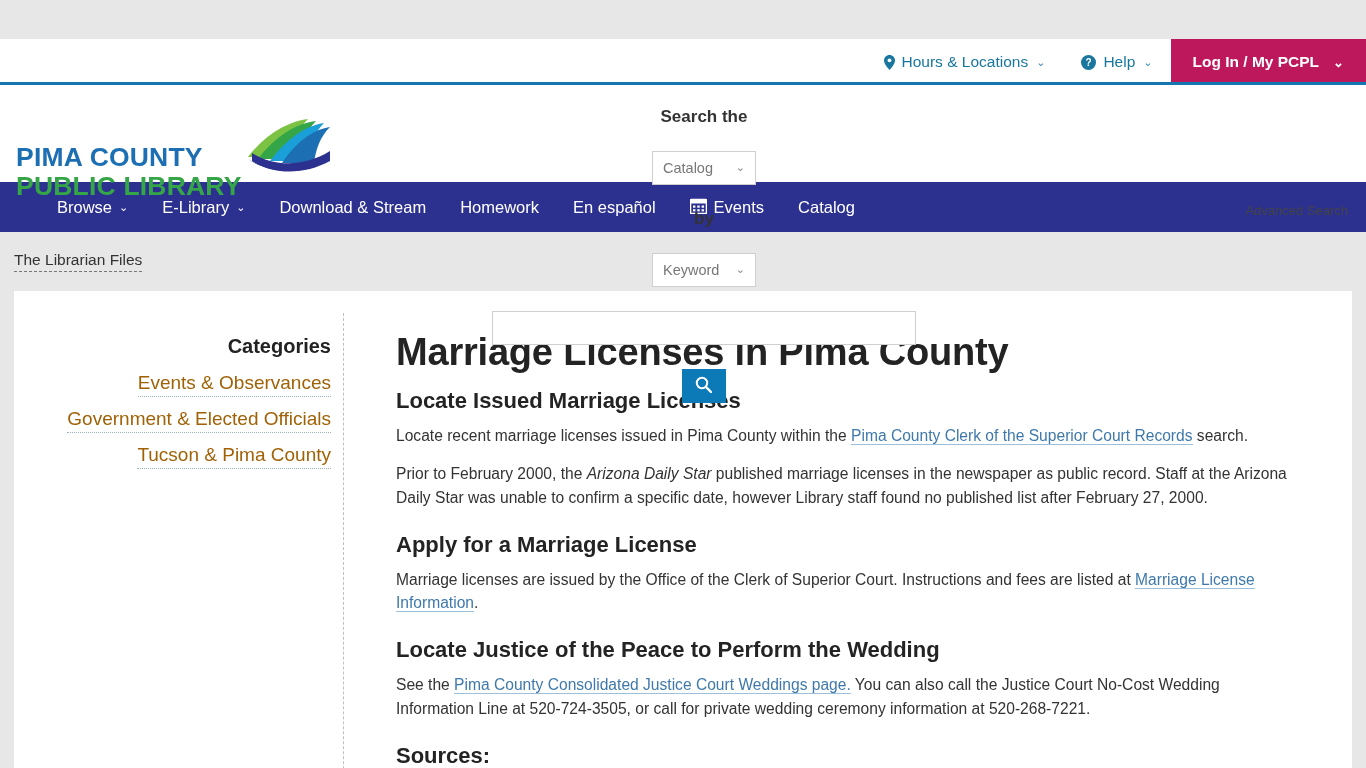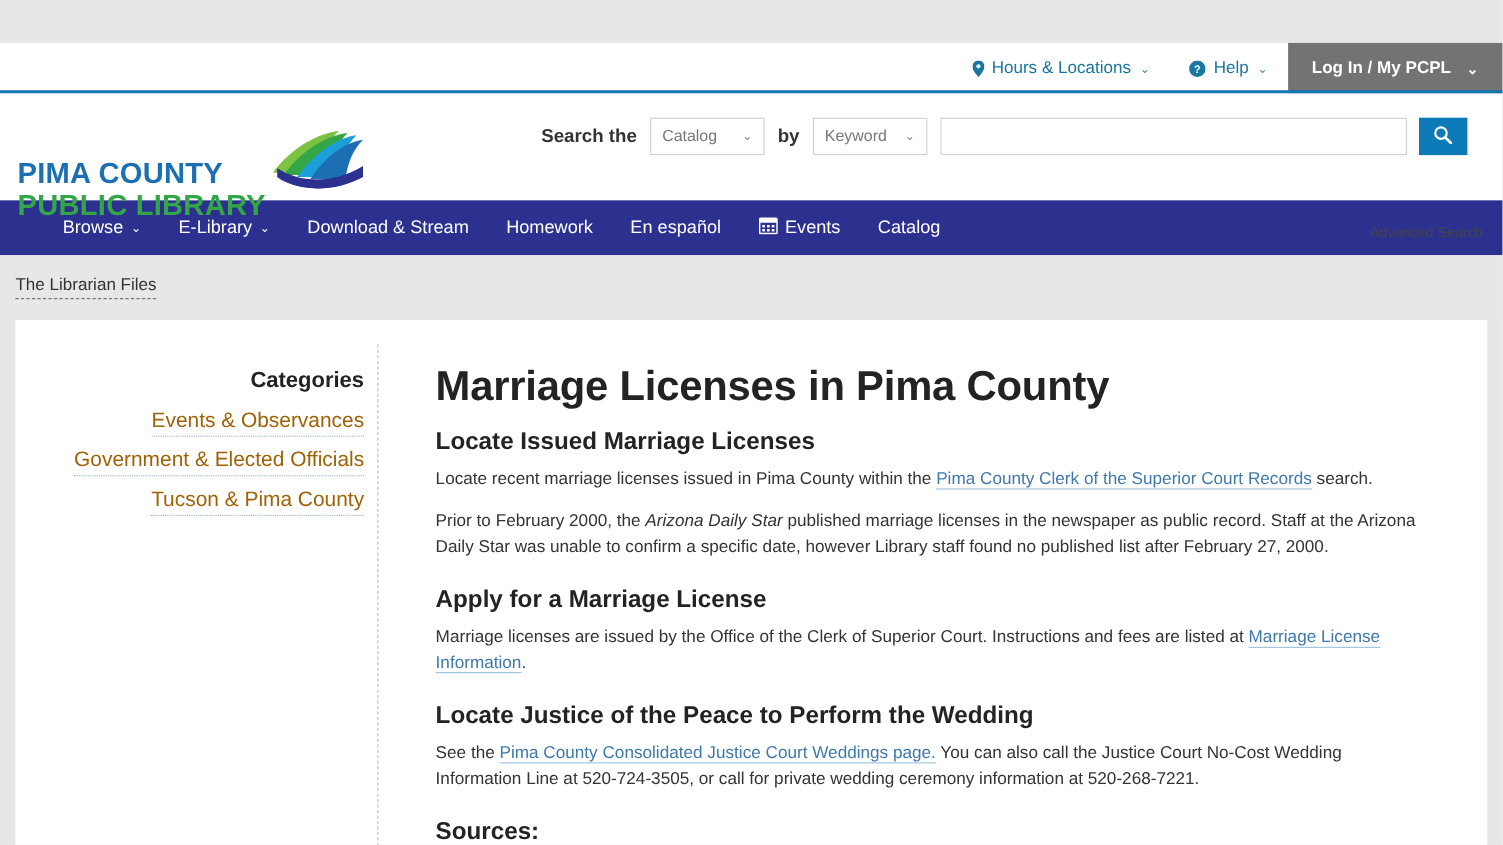--- a/index.html
+++ b/index.html
@@ -35,21 +35,21 @@
     padding: 0 18px;
     color: #18769f;
     font-size: 15.5px;
     text-decoration: none;
     cursor: pointer;
     white-space: nowrap;
   }
   .top-link .caret { font-size: 11px; opacity: .85; margin-left: 1px;}
   .pin-icon svg, .help-icon svg { display:block; }
   .login-btn {
-    background: #737373;
+    background: #be185d;
     color: #fff;
     font-weight: bold;
     font-size: 15.5px;
     display: flex;
     align-items: center;
     gap: 14px;
     padding: 0 22px;
     cursor: pointer;
     white-space: nowrap;
     margin-bottom: 0;
@@ -79,21 +79,22 @@
     font-size: 26.5px; font-weight: bold; letter-spacing: .2px;
     color: #35a647; margin-top: 2px;
     font-family: "Liberation Sans", sans-serif;
   }
 
   .search-area {
     position: absolute;
     left: 492px; top: 22px;
     display: flex;
     align-items: center;
-    gap: 12px;
+    gap: 24px;
+    flex-direction: column;
   }
   .search-label {
     font-size: 17px; font-weight: bold; color: #333;
   }
   .select-box {
     position: relative;
     width: 104px; height: 34px;
     border: 1px solid #cfcfcf;
     background: #fff;
     display: flex; align-items: center;

